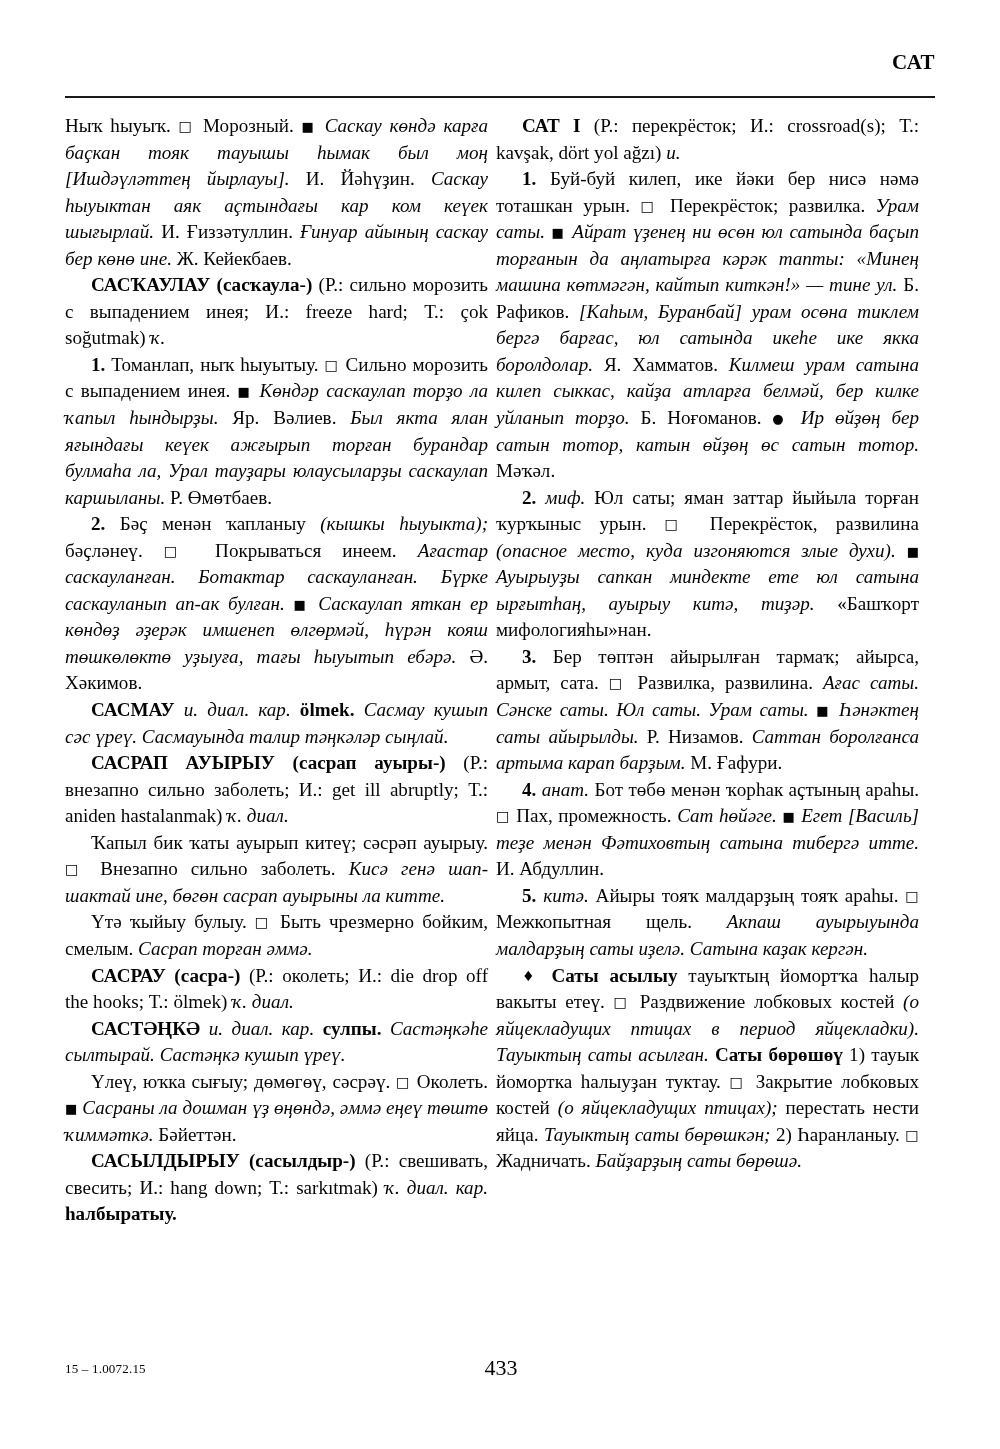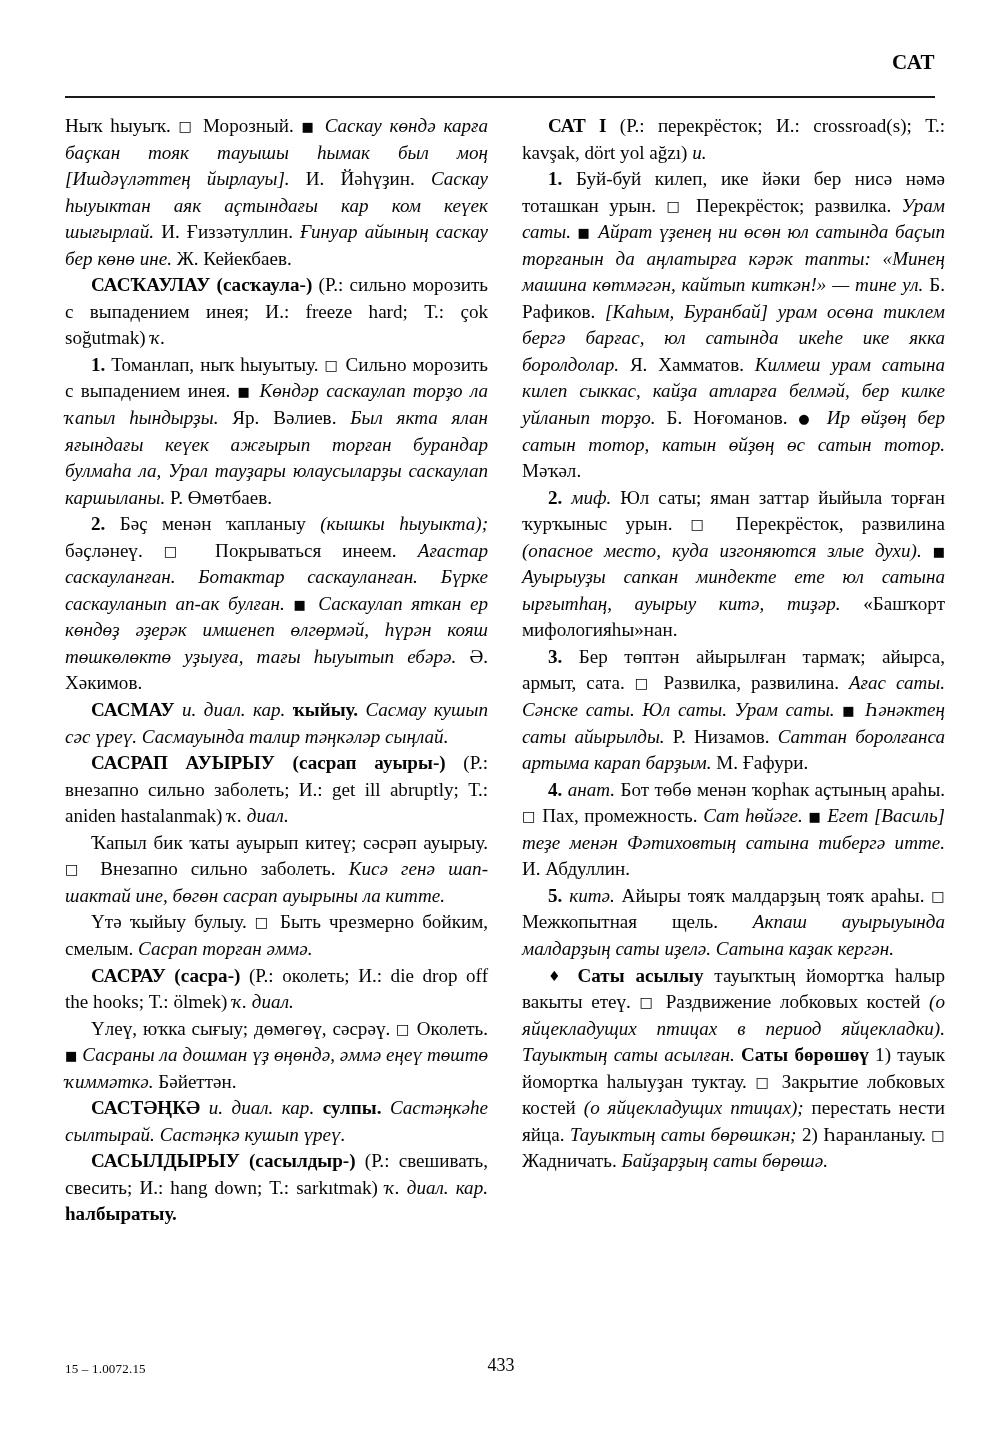--- a/index.html
+++ b/index.html
@@ -48,21 +48,21 @@
   }
 
   
   .columns {
     position: absolute;
     left: 65px;
     top: 113px;
     width: 872px;
     height: 1195px;
     display: flex;
-    gap: 34px;
+    gap: 8px;
   }
   .col {
     width: 423px;
     flex: 0 0 423px;
   }
 
   .para {
     margin: 0;
     font-size: 19.1px;
     line-height: 26.55px;
@@ -109,46 +109,46 @@
     top: 6px;
     font-size: 13px;
     letter-spacing: 0.2px;
   }
   .folio {
     position: absolute;
     left: 0;
     top: 0;
     width: 872px;
     text-align: center;
-    font-size: 18px;
+    font-size: 22px;
   }
 </style>
 </head>
 <body>
 
 <div class="page">
 
   <div class="header-zone">
     <div class="running-head">САТ</div>
     <div class="head-rule"></div>
   </div>
 
   <div class="columns">
     <div class="col" id="col-left">
         <p class="para noindent" id="saskau-continuation"><span>Ныҡ һыуыҡ. </span><span class="sym">□</span><span> Морозный. </span><span class="sym sym-filled">■</span><span class="ital"> Саскау көндә карға баҫкан тояк тауышы һымак был моң [Ишдәүләттең йырлауы]. </span><span>И. Йәһүҙин. </span><span class="ital">Саскау һыуыктан аяк аҫтындағы кар ком кеүек шығырлай. </span><span>И. Ғиззәтуллин. </span><span class="ital">Ғинуар айының саскау бер көнө ине. </span><span>Ж. Кейекбаев.</span></p>
         <p class="para indent" id="saskaulau"><span class="bold">САСҠАУЛАУ</span><span class="bold"> (сасҡаула-)</span><span> (Р.: сильно морозить с выпадением инея; И.: freeze hard; Т.: çok soğutmak)</span><span class="ital"> ҡ.</span></p>
         <p class="para indent" id="saskaulau-sense-1"><span class="numlabel">1.</span><span> Томанлап, ныҡ һыуытыу. </span><span class="sym">□</span><span> Сильно морозить с выпадением инея. </span><span class="sym sym-filled">■</span><span class="ital"> Көндәр саскаулап торҙо ла ҡапыл һындырҙы. </span><span>Яр. Вәлиев. </span><span class="ital">Был якта ялан яғындағы кеүек ажғырып торған бурандар булмаһа ла, Урал тауҙары юлаусыларҙы саскаулап каршыланы. </span><span>Р. Өмөтбаев.</span></p>
         <p class="para indent" id="saskaulau-sense-2"><span class="numlabel">2.</span><span> Бәҫ менән ҡапланыу </span><span class="ital">(кышкы һыуыкта); </span><span>бәҫләнеү. </span><span class="sym">□</span><span> Покрываться инеем. </span><span class="ital">Ағастар саскауланған. Ботактар саскауланған. Бүрке саскауланып ап-ак булған. </span><span class="sym sym-filled">■</span><span class="ital"> Саскаулап яткан ер көндөҙ әҙерәк имшенеп өлгөрмәй, һүрән кояш төшкөлөктө уҙыуға, тағы һыуытып ебәрә. </span><span>Ә. Хәкимов.</span></p>
-        <p class="para indent" id="sasmau"><span class="bold">САСМАУ </span><span class="ital">и. диал. кар. </span><span class="bold">ҡыйыу. </span><span class="ital">Сасмау кушып сәс үреү. Сасмауында талир тәңкәләр сыңлай.</span></p>
+        <p class="para indent" id="sasmau"><span class="bold">САСМАУ </span><span class="ital">и. диал. кар. </span><span class="bold">ölmek. </span><span class="ital">Сасмау кушып сәс үреү. Сасмауында талир тәңкәләр сыңлай.</span></p>
         <p class="para indent" id="sasrap-auyryu"><span class="bold">САСРАП АУЫРЫУ</span><span class="bold"> (сасрап ауыры-)</span><span> (Р.: внезапно сильно заболеть; И.: get ill abruptly; Т.: aniden hastalanmak)</span><span class="ital"> ҡ. диал.</span></p>
         <p class="para indent" id="sasrap-auyryu-body"><span>Ҡапыл бик ҡаты ауырып китеү; сәсрәп ауырыу. </span><span class="sym">□</span><span> Внезапно сильно заболеть. </span><span class="ital">Кисә генә шап-шактай ине, бөгөн сасрап ауырыны ла китте.</span></p>
         <p class="para indent" id="sasrap-torou-body"><span>Үтә ҡыйыу булыу. </span><span class="sym">□</span><span> Быть чрезмерно бойким, смелым. </span><span class="ital">Сасрап торған әммә.</span></p>
         <p class="para indent" id="sasrau"><span class="bold">САСРАУ</span><span class="bold"> (сасра-)</span><span> (Р.: околеть; И.: die drop off the hooks; Т.: ölmek)</span><span class="ital"> ҡ. диал.</span></p>
+        <p class="para indent" id="sastenke"><span class="bold">САСТӘҢКӘ </span><span class="ital">и. диал. кар. </span><span class="bold">сулпы. </span><span class="ital">Састәңкәһе сылтырай. Састәңкә кушып үреү.</span></p>
         <p class="para indent" id="sasrau-body"><span>Үлеү, юҡка сығыу; дөмөгөү, сәсрәү. </span><span class="sym">□</span><span> Околеть. </span><span class="sym sym-filled">■</span><span class="ital"> Сасраны ла дошман үҙ өңөндә, әммә еңеү төштө ҡиммәткә. </span><span>Бәйеттән.</span></p>
-        <p class="para indent" id="sastenke"><span class="bold">САСТӘҢКӘ </span><span class="ital">и. диал. кар. </span><span class="bold">сулпы. </span><span class="ital">Састәңкәһе сылтырай. Састәңкә кушып үреү.</span></p>
         <p class="para indent" id="sasyldyryu"><span class="bold">САСЫЛДЫРЫУ</span><span class="bold"> (сасылдыр-)</span><span> (Р.: свешивать, свесить; И.: hang down; Т.: sarkıtmak)</span><span class="ital"> ҡ. диал. кар.</span><span class="bold"> һалбыратыу.</span></p>
       </div>
     <div class="col" id="col-right">
         <p class="para indent" id="sat-i"><span class="bold">САТ I</span><span> (Р.: перекрёсток; И.: crossroad(s); Т.: kavşak, dört yol ağzı)</span><span class="ital"> и.</span></p>
         <p class="para indent" id="sat-i-sense-1"><span class="numlabel">1.</span><span> Буй-буй килеп, ике йәки бер нисә нәмә тоташкан урын. </span><span class="sym">□</span><span> Перекрёсток; развилка. </span><span class="ital">Урам саты. </span><span class="sym sym-filled">■</span><span class="ital"> Айрат үҙенең ни өсөн юл сатында баҫып торғанын да аңлатырға кәрәк тапты: «Минең машина көтмәгән, кайтып киткән!» — тине ул. </span><span>Б. Рафиков. </span><span class="ital">[Каһым, Буранбай] урам осөна тиклем бергә барғас, юл сатында икеһе ике якка боролдолар. </span><span>Я. Хамматов. </span><span class="ital">Килмеш урам сатына килеп сыккас, кайҙа атларға белмәй, бер килке уйланып торҙо. </span><span>Б. Ноғоманов. </span><span class="sym sym-round">●</span><span class="ital"> Ир өйҙөң бер сатын тотор, катын өйҙөң өс сатын тотор. </span><span>Мәҡәл.</span></p>
         <p class="para indent" id="sat-i-sense-2"><span class="numlabel">2.</span><span class="ital"> миф. </span><span>Юл саты; яман заттар йыйыла торған ҡурҡыныс урын. </span><span class="sym">□</span><span> Перекрёсток, развилина </span><span class="ital">(опасное место, куда изгоняются злые духи). </span><span class="sym sym-filled">■</span><span class="ital"> Ауырыуҙы сапкан миндекте ете юл сатына ырғытһаң, ауырыу китә, тиҙәр. </span><span>«Башҡорт мифологияһы»нан.</span></p>
         <p class="para indent" id="sat-i-sense-3"><span class="numlabel">3.</span><span> Бер төптән айырылған тармаҡ; айырса, армыт, сата. </span><span class="sym">□</span><span> Развилка, развилина. </span><span class="ital">Ағас саты. Сәнске саты. Юл саты. Урам саты. </span><span class="sym sym-filled">■</span><span class="ital"> Һәнәктең саты айырылды. </span><span>Р. Низамов. </span><span class="ital">Саттан боролғанса артыма карап барҙым. </span><span>М. Ғафури.</span></p>
         <p class="para indent" id="sat-i-sense-4"><span class="numlabel">4.</span><span class="ital"> анат. </span><span>Бот төбө менән ҡорһак аҫтының араһы. </span><span class="sym">□</span><span> Пах, промежность. </span><span class="ital">Сат һөйәге. </span><span class="sym sym-filled">■</span><span class="ital"> Егет [Василь] теҙе менән Фәтиховтың сатына тибергә итте. </span><span>И. Абдуллин.</span></p>
         <p class="para indent" id="sat-i-sense-5"><span class="numlabel">5.</span><span class="ital"> китә. </span><span>Айыры тояҡ малдарҙың тояҡ араһы. </span><span class="sym">□</span><span> Межкопытная щель. </span><span class="ital">Акпаш ауырыуында малдарҙың саты иҙелә. Сатына каҙак кергән.</span></p>
         <p class="para indent" id="sat-i-phrases"><span class="sym sym-diamond">♦</span><span class="bold"> Саты асылыу </span><span>тауыҡтың йомортҡа һалыр вакыты етеү. </span><span class="sym">□</span><span> Раздвижение лобковых костей </span><span class="ital">(о яйцекладущих птицах в период яйцекладки). </span><span class="ital">Тауыктың саты асылған. </span><span class="bold">Саты бөрөшөү </span><span>1) тауык йомортка һалыуҙан туктау. </span><span class="sym">□</span><span> Закрытие лобковых костей </span><span class="ital">(о яйцекладущих птицах); </span><span>перестать нести яйца. </span><span class="ital">Тауыктың саты бөрөшкән; </span><span>2) Һаранланыу. </span><span class="sym">□</span><span> Жадничать. </span><span class="ital">Байҙарҙың саты бөрөшә.</span></p>

